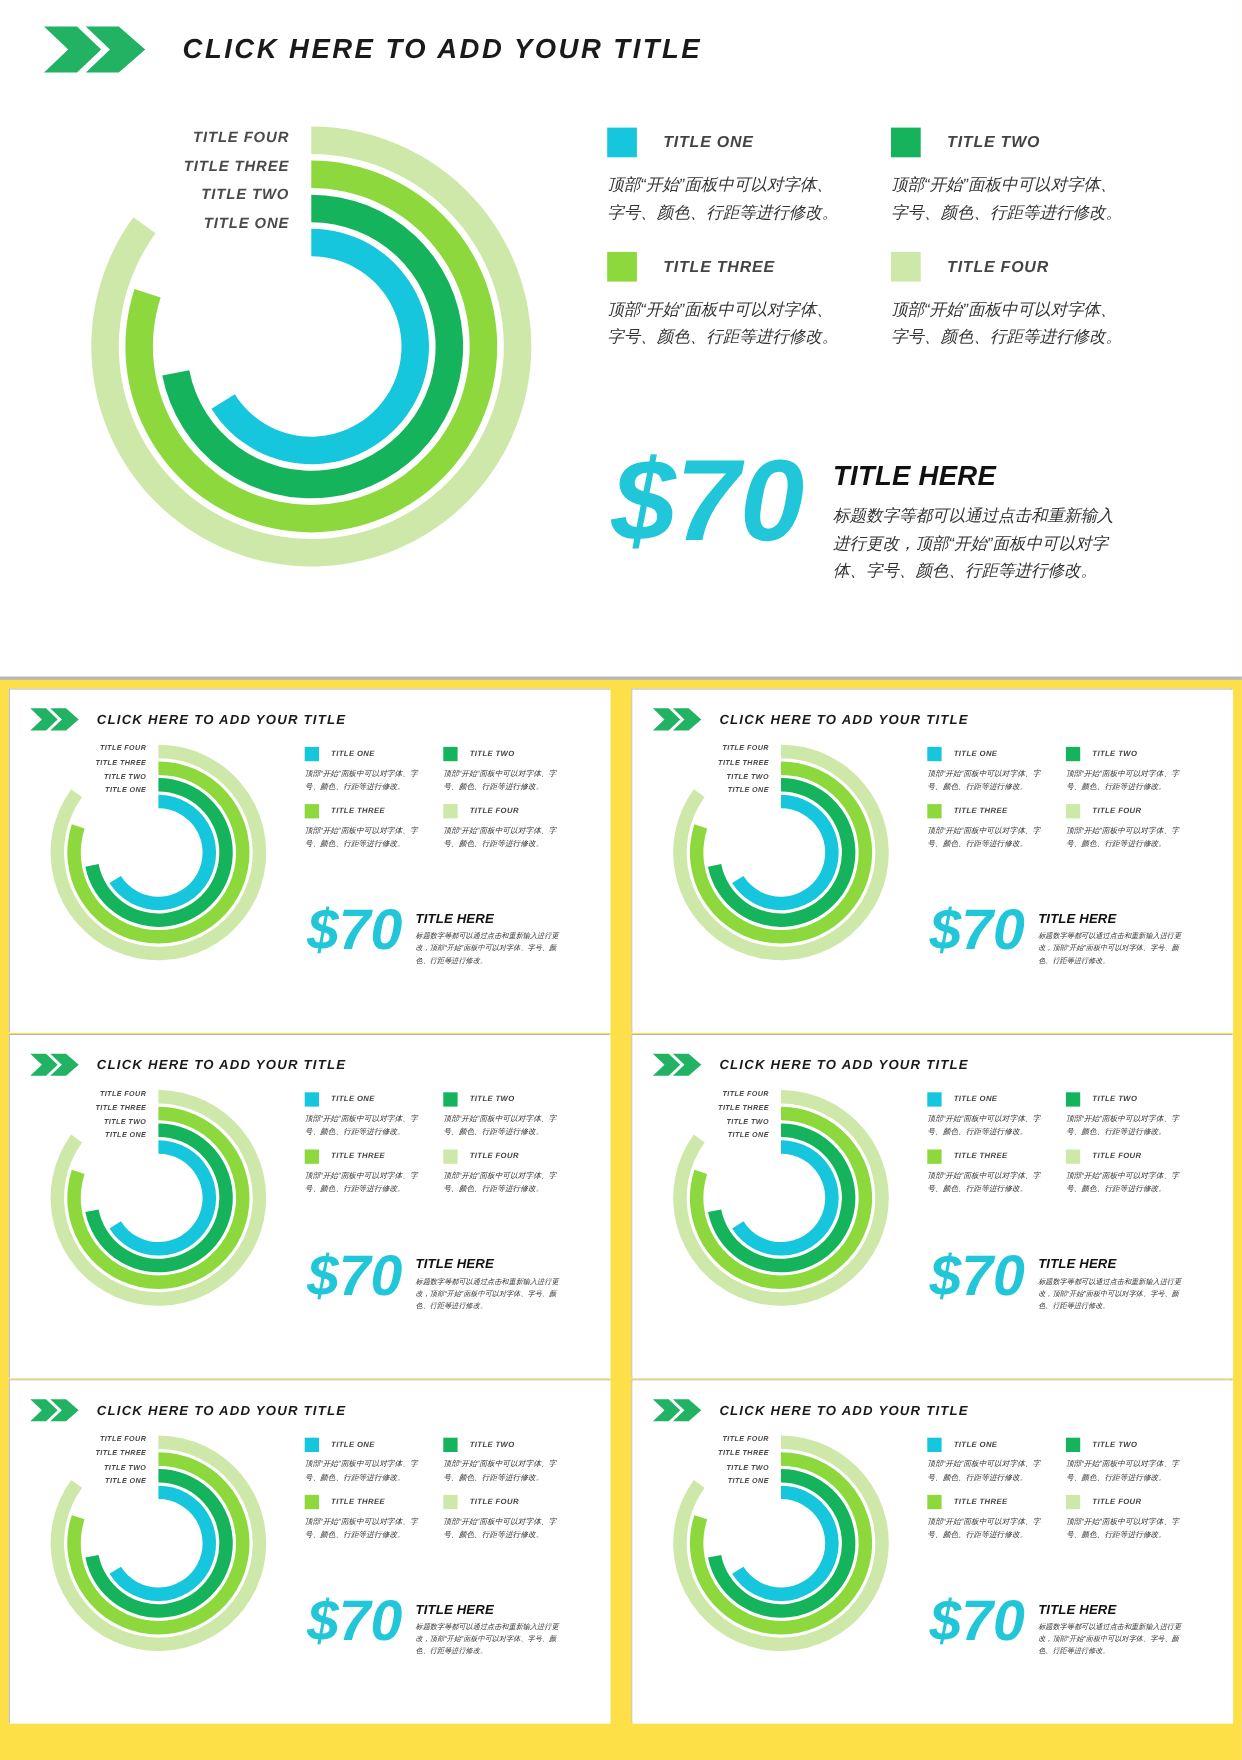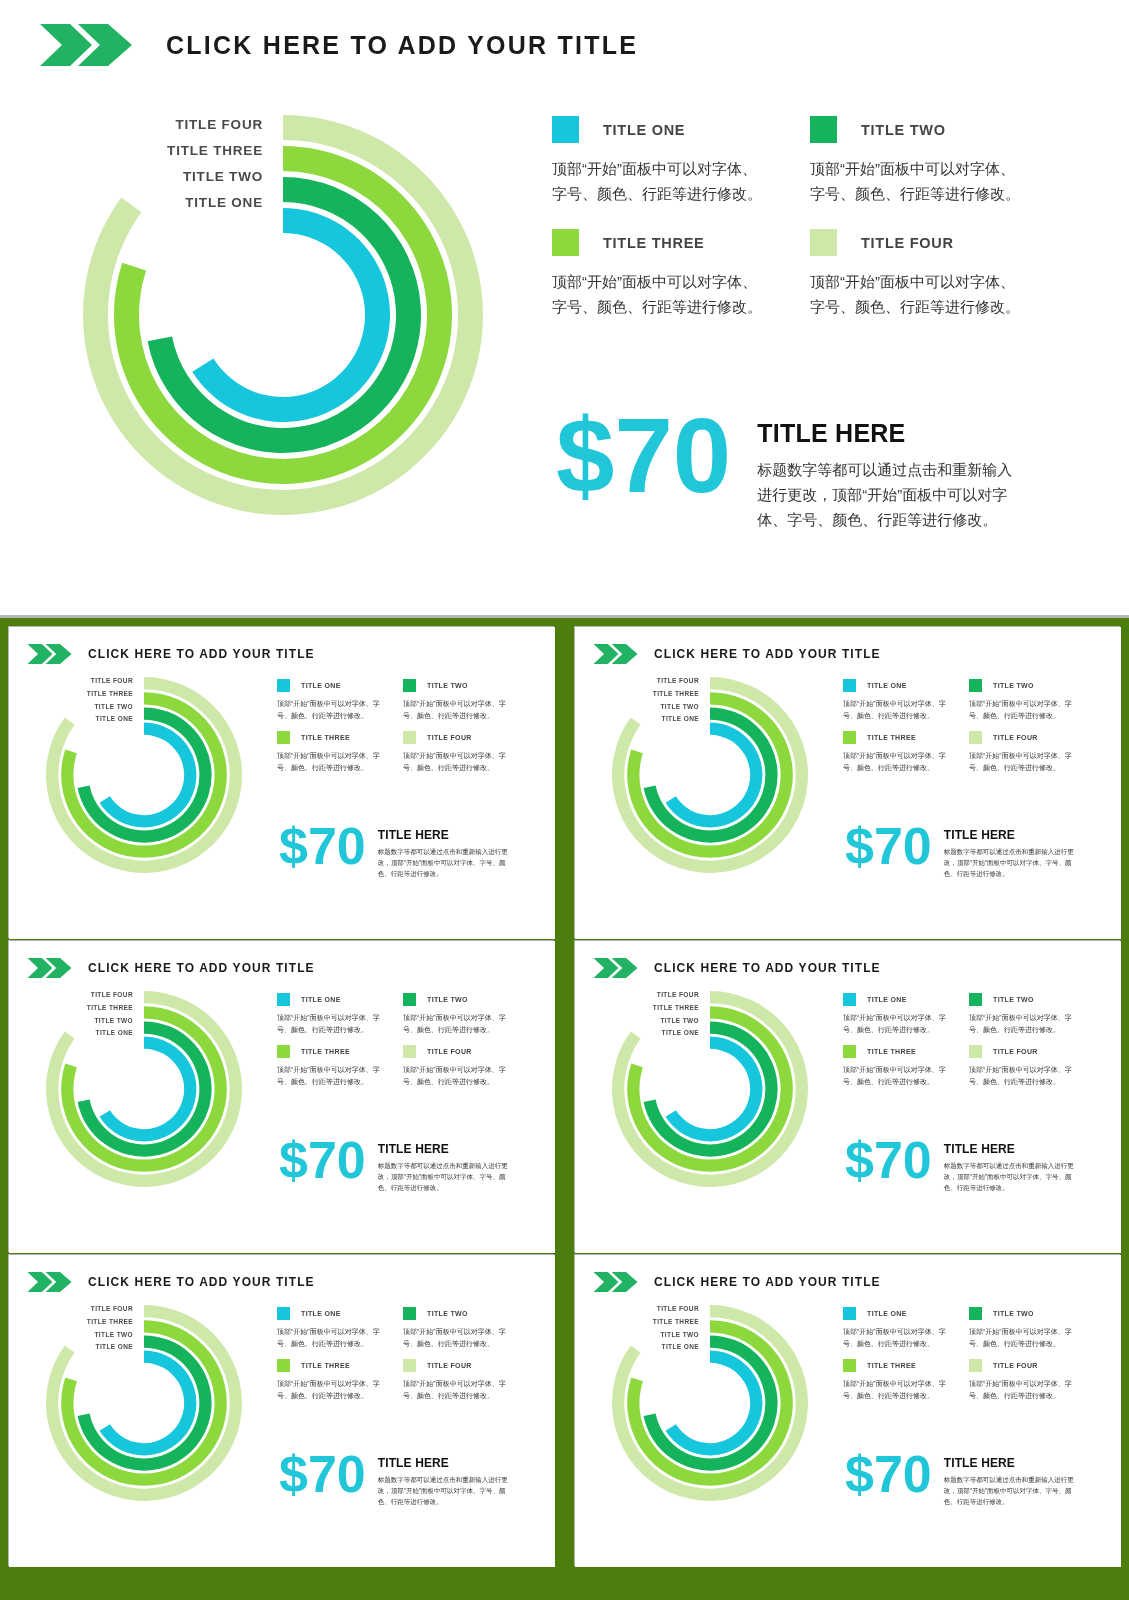--- a/index.html
+++ b/index.html
@@ -2,21 +2,21 @@
 <html><head>
 <meta charset="utf-8">
 <style>
   * { box-sizing: border-box; margin: 0; padding: 0; }
   html, body {
     width: 1129px; height: 1600px;
     background: #ffffff;
     font-family: "Liberation Sans", sans-serif;
     overflow: hidden;
   }
-  #page { position: relative; width: 1129px; height: 1600px; background:#4d7c0f; }
+  #page { position: relative; width: 1129px; height: 1600px; background:#fde047;font-style:italic; }
 
   
   .slide { position: relative; background:#fff; overflow:hidden; }
 
   
   .hdr { position:absolute; display:flex; align-items:center; }
   .chev-wrap { position:relative; flex:0 0 auto; }
   .hdr-title {
     font-weight: bold;
     color:#1a1a1a;

